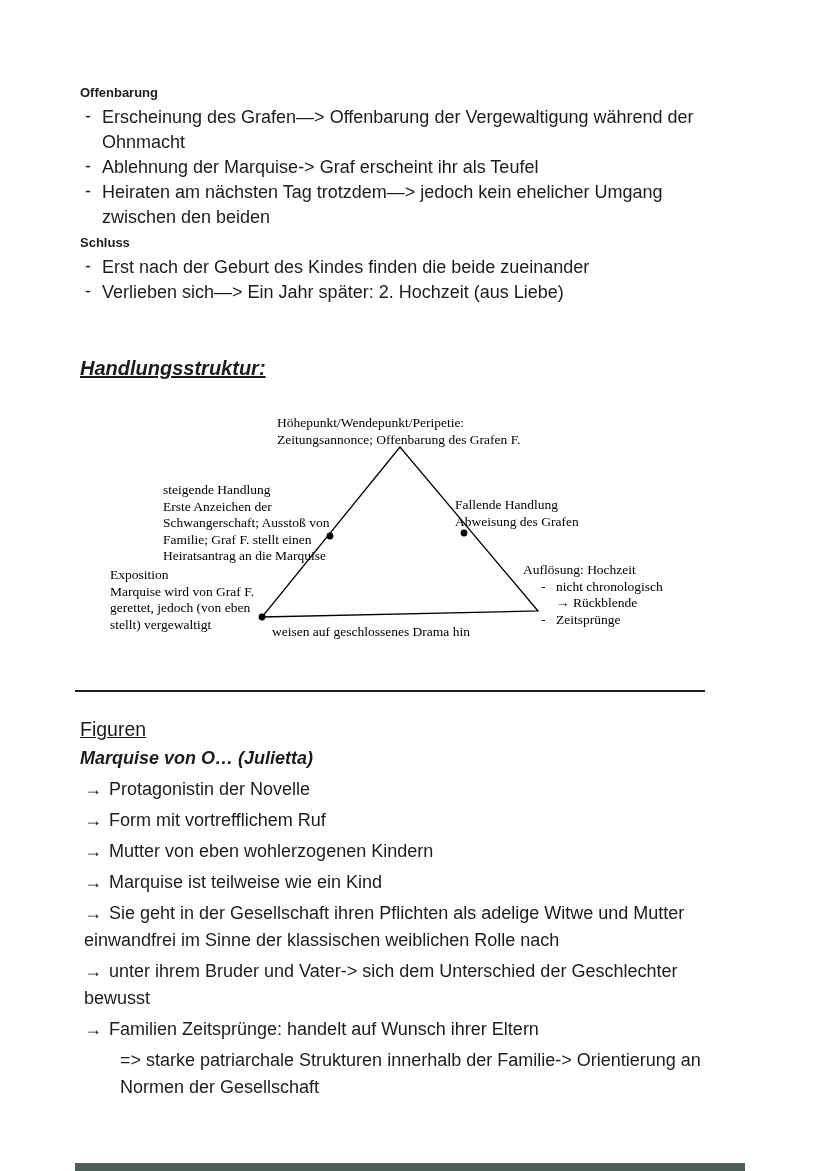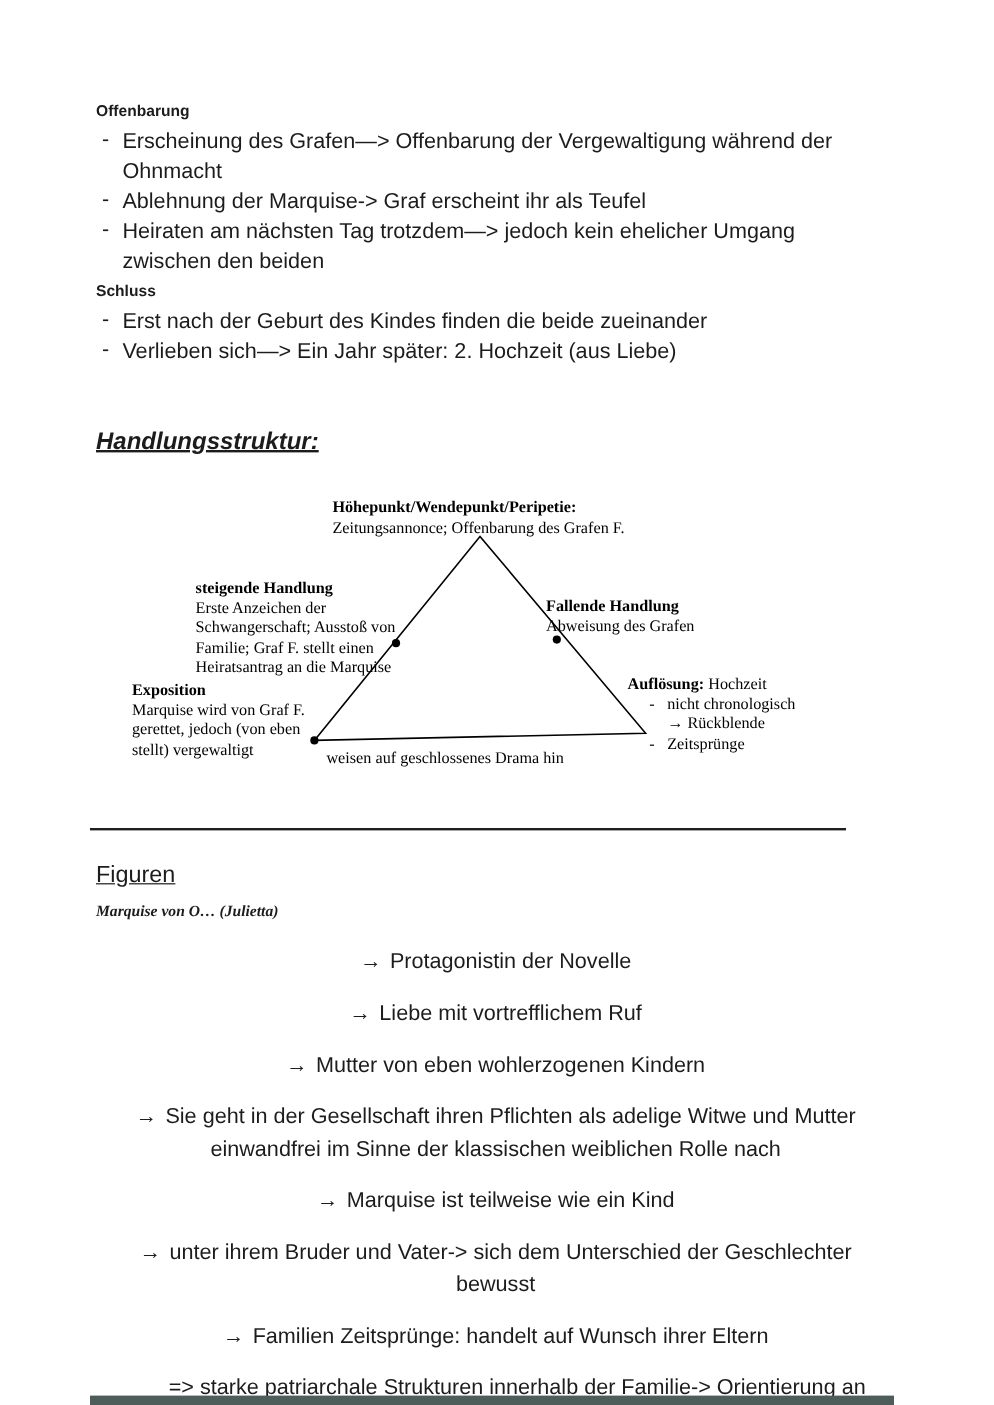--- a/index.html
+++ b/index.html
@@ -28,38 +28,38 @@
   }
 
   
   .diagram {
     left: 80px; top: 410px; width: 668px; height: 258px;
     font-family: "Liberation Serif", serif;
     font-size: 13.5px; line-height: 16.5px; color: #000;
   }
   .diagram svg { position: absolute; left: 0; top: 0; }
   .diagram .lbl { position: absolute; }
-  .diagram b { font-weight: bold; }
+  .diagram b { font-weight: normal; }
   .d-klimax { left: 197px; top: 5px; }
   .d-rising { left: 83px; top: 72px; }
   .d-falling { left: 375px; top: 87px; }
   .d-expo { left: 30px; top: 157px; }
   .d-res { left: 443px; top: 152px; width: 210px; }
   .res-row { position: relative; padding-left: 33px; }
   .res-row .rmark { position: absolute; left: 18px; }
   .d-concl { left: 192px; top: 214px; }
 
   
   .divider { position: absolute; left: 75px; top: 690px; width: 630px; border: none; border-top: 2px solid #1f1f1f; margin: 0; }
 
   
   .figuren { left: 80px; top: 716px; width: 666px; font-size: 18px; line-height: 27px; }
   .fig-head { font-size: 19.5px; font-weight: normal; text-decoration: underline; margin: 0 0 2px 0; }
-  .fig-sub { font-size: 13px; font-weight: bold; font-style: italic; margin: 0 0 3px 0; font-family: Liberation Serif, serif; }
-  .arrow-item { margin: 16px; text-align: center; }
+  .fig-sub { font-size: 18px; font-weight: bold; font-style: italic; margin: 0 0 3px 0; }
+  .arrow-item { margin: 4px; }
   .arrow-item .arrow { margin-right: 7px; }
   .sub-item { padding-left: 36px; }
 
   
   .peek { left: 75px; top: 1163px; width: 670px; height: 8px; background: #4e5c5a; }
 </style>
 </head>
 <body>
 
 <div>
@@ -152,24 +152,24 @@
     </div>
   </div>
 
   <hr class="divider">
 
   <section class="abs figuren">
     <h2 class="fig-head">Figuren</h2>
     <h3 class="fig-sub">Marquise von O… (Julietta)</h3>
 
     <p class="arrow-item"><span class="arrow">→</span><span>Protagonistin der Novelle</span></p>
-    <p class="arrow-item"><span class="arrow">→</span><span>Liebe mit vortrefflichem Ruf</span></p>
+    <p class="arrow-item"><span class="arrow">→</span><span>Form mit vortrefflichem Ruf</span></p>
     <p class="arrow-item"><span class="arrow">→</span><span>Mutter von eben wohlerzogenen Kindern</span></p>
+    <p class="arrow-item"><span class="arrow">→</span><span>Marquise ist teilweise wie ein Kind</span></p>
     <p class="arrow-item"><span class="arrow">→</span><span>Sie geht in der Gesellschaft ihren Pflichten als adelige Witwe und Mutter einwandfrei im Sinne der klassischen weiblichen Rolle nach</span></p>
-    <p class="arrow-item"><span class="arrow">→</span><span>Marquise ist teilweise wie ein Kind</span></p>
     <p class="arrow-item"><span class="arrow">→</span><span>unter ihrem Bruder und Vater-&gt; sich dem Unterschied der Geschlechter bewusst</span></p>
     <p class="arrow-item"><span class="arrow">→</span><span>Familien Zeitsprünge: handelt auf Wunsch ihrer Eltern</span></p>
     <p class="arrow-item sub-item">=&gt; starke patriarchale Strukturen innerhalb der Familie-&gt; Orientierung an Normen der Gesellschaft</p>
   </section>
 
   <div class="abs peek"></div>
 
 </div>
 
 </body></html>

